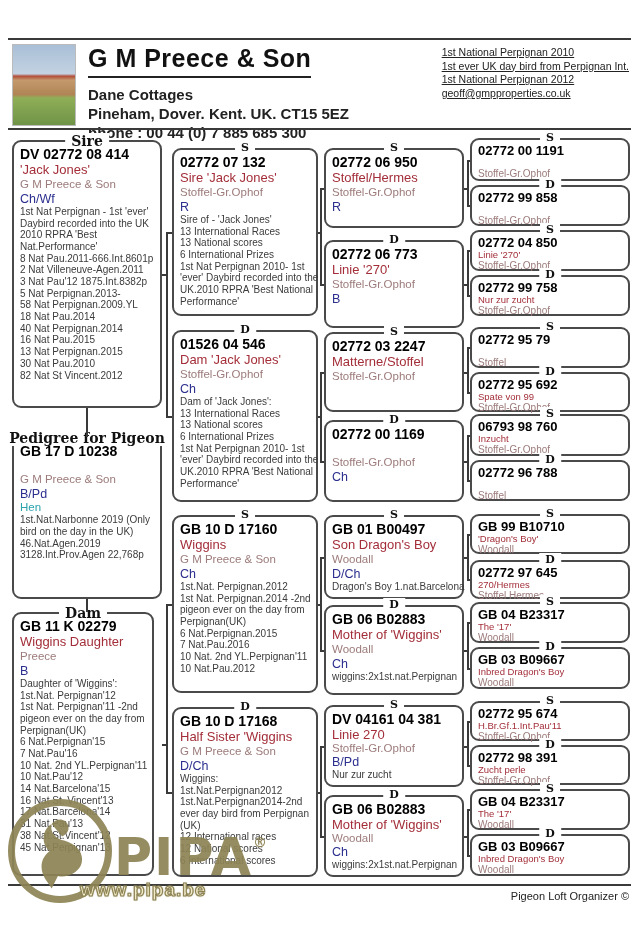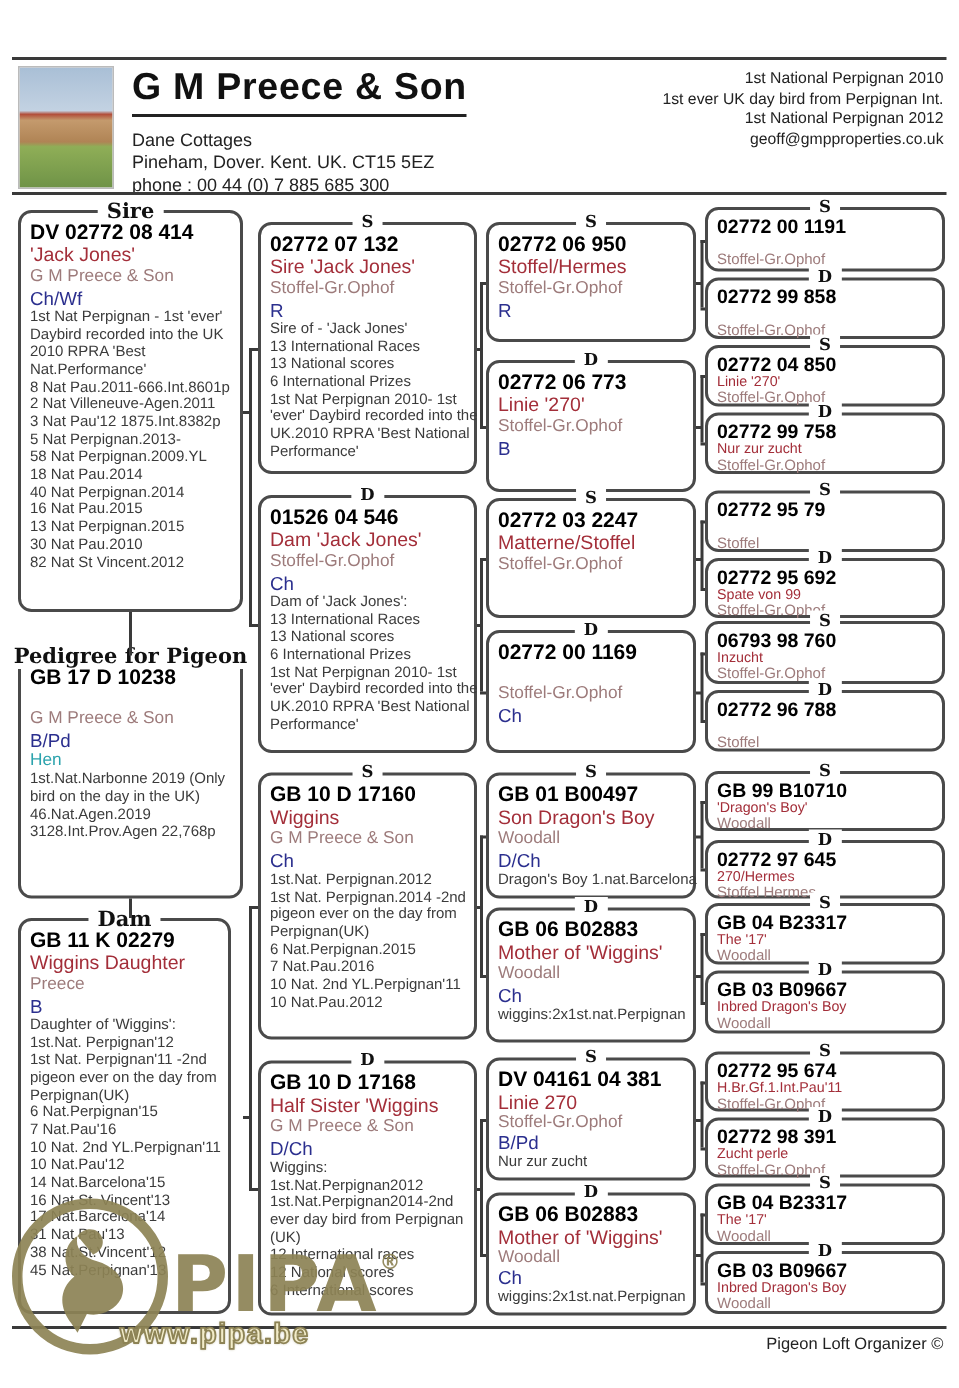--- a/index.html
+++ b/index.html
@@ -3,22 +3,22 @@
 <meta charset="utf-8">
 <style>
   html,body{margin:0;padding:0;background:#fff;}
   body{width:639px;height:925px;position:relative;font-family:"Liberation Sans",sans-serif;overflow:hidden;}
   .rule{position:absolute;left:8px;width:623px;height:2px;background:#3a3a3a;}
   
   .photo{position:absolute;left:12px;top:44px;width:62px;height:80px;border:1px solid #bbb;
     background:linear-gradient(180deg,#a9bfd6 0%,#c3d2e2 36%,#b24e3a 39%,#c49a6d 44%,#b08455 62%,#8fae57 66%,#6f9347 100%);}
   .title{position:absolute;left:88px;top:44px;font-size:25px;font-weight:bold;color:#111;
     border-bottom:2px solid #222;padding-bottom:3px;letter-spacing:.5px;}
-  .addr{position:absolute;left:88px;top:86px;font-size:12px;color:#222;line-height:1.25;}
-  .achv{position:absolute;right:10px;top:46px;font-size:10.5px;color:#222;text-align:right;line-height:1.3;}
+  .addr{position:absolute;left:88px;top:86px;font-size:15px;color:#222;line-height:1.25;font-weight:bold;}
+  .achv{position:absolute;right:10px;top:46px;font-size:10.5px;color:#222;line-height:1.3;text-decoration:underline;}
   
   .box{position:absolute;border:2px solid #4a4a4a;border-radius:9px;background:#fff;box-sizing:border-box;
     padding:4px 6px;display:flex;flex-direction:column;}
   .boxlabel{position:absolute;top:-9px;left:50%;transform:translateX(-50%);background:#fff;
     padding:0 6px;font-family:"DejaVu Serif",serif;font-weight:bold;color:#111;white-space:nowrap;}
   .lbl-big{font-size:14px;}
   .lbl-sd{font-size:11px;}
   .ring{font-weight:bold;color:#000;font-size:14px;line-height:1.2;}
   .small .ring{font-size:13px;line-height:1.1;}
   .bname{color:var(--name-red);font-size:13px;line-height:1.15;min-height:13px;}

